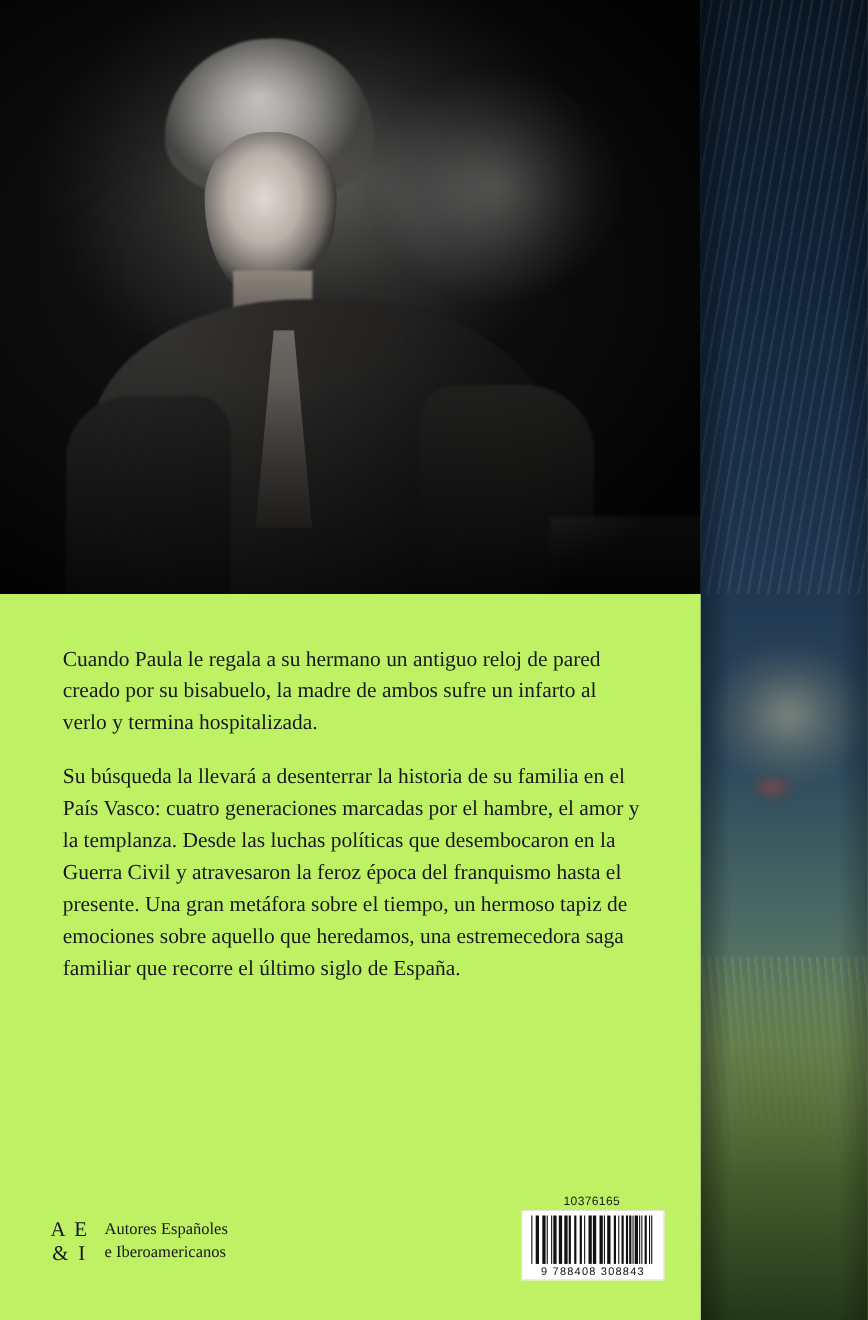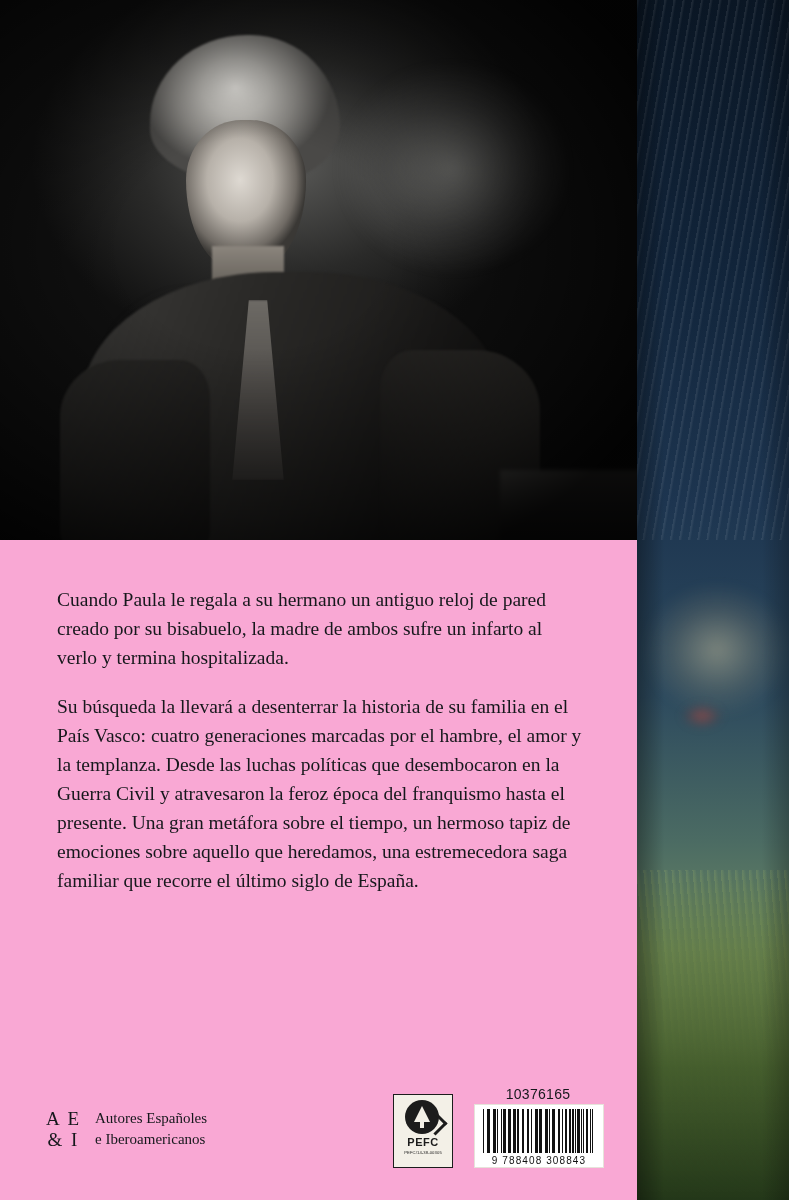--- a/index.html
+++ b/index.html
@@ -21,21 +21,21 @@
     overflow: hidden;
   }
 
   
   .back-panel {
     position: absolute;
     left: 0;
     top: 0;
     width: 637px;
     height: 1200px;
-    background: #f9a8d4;
+    background: #bef264;
   }
 
   
   .photo {
     position: absolute;
     left: 0;
     top: 0;
     width: 637px;
     height: 540px;
     background:
@@ -261,21 +261,21 @@
   }
 
   .isbn-block {
     position: absolute;
     left: 474px;
     top: 46px;
     width: 128px;
   }
   .isbn-top {
     font-family: "Liberation Sans", sans-serif;
-    font-size: 14px;
+    font-size: 11px;
     color: #16181c;
     text-align: center;
     margin-bottom: 2px;
     letter-spacing: 0.3px;
   }
   .barcode {
     width: 128px;
     height: 62px;
     background: #ffffff;
     border: 1px solid #e6e3da;
@@ -394,30 +394,20 @@
         <div class="pub-mark">
           <div>A E</div>
           <div>&amp; I</div>
         </div>
         <div class="pub-name">
           <div>Autores Españoles</div>
           <div>e Iberoamericanos</div>
         </div>
       </div>
 
-      <div class="pefc">
-        <div class="pefc-logo">
-          <span class="circle"></span>
-          <span class="tree"></span>
-          <span class="trunk"></span>
-          <span class="arrow"></span>
-        </div>
-        <div class="pefc-word">PEFC</div>
-        <div class="pefc-code">PEFC/14-38-00305</div>
-      </div>
 
       <div class="isbn-block">
         <div class="isbn-top">10376165</div>
         <div class="barcode">
           <div class="bars" id="barcode-bars">
               <i style="width: 1px;"></i>
               <i style="width: 3px; background: transparent;"></i>
               <i style="width: 3px;"></i>
               <i style="width: 3px; background: transparent;"></i>
               <i style="width: 3px;"></i>

